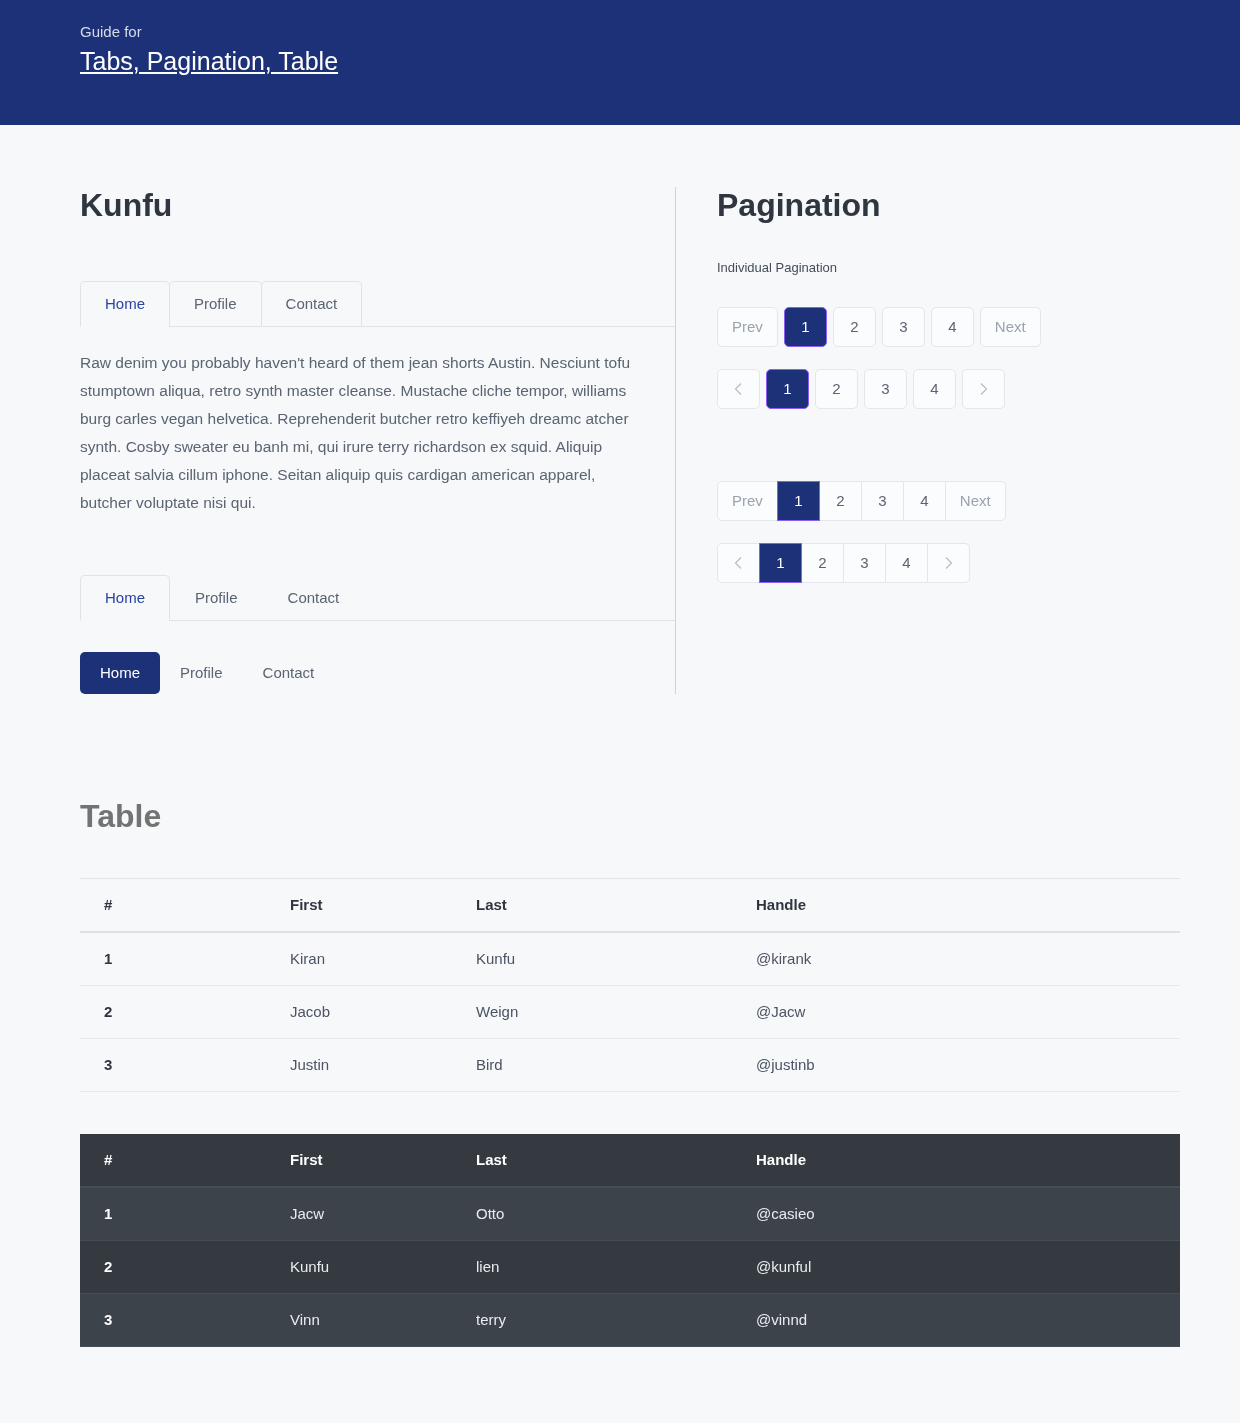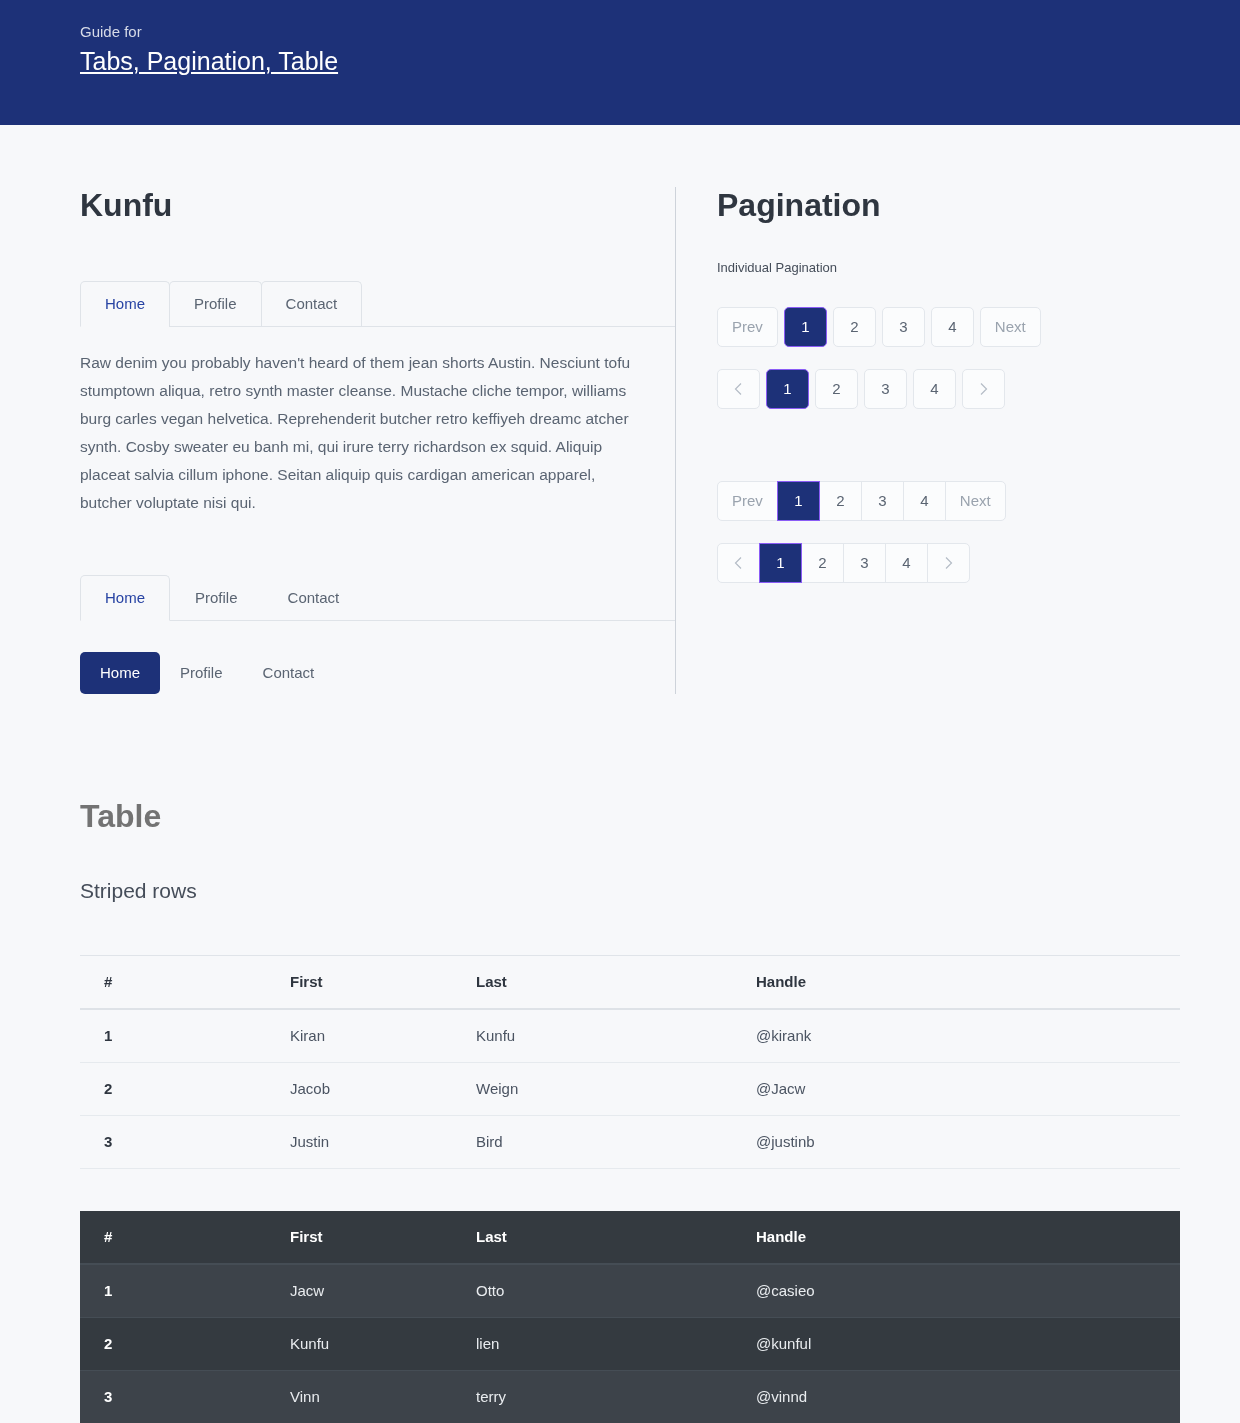--- a/index.html
+++ b/index.html
@@ -340,21 +340,20 @@
           <svg width="11" height="14" viewBox="0 0 11 14" aria-hidden="true">
               <path d="M3 1.5 L8.5 7 L3 12.5" fill="none" stroke="#b4bcc6" stroke-width="1.2"></path>
             </svg>
         </div>
       </div>
     </div>
   </div>
 
   <div class="table-section">
     <h2 class="table-title">Table</h2>
-    <h3 class="table-sub">Striped rows</h3>
 
     <table class="data-table light-table">
       <thead>
         <tr>
           <th>#</th>
           <th>First</th>
           <th>Last</th>
           <th>Handle</th>
         </tr>
       </thead>

